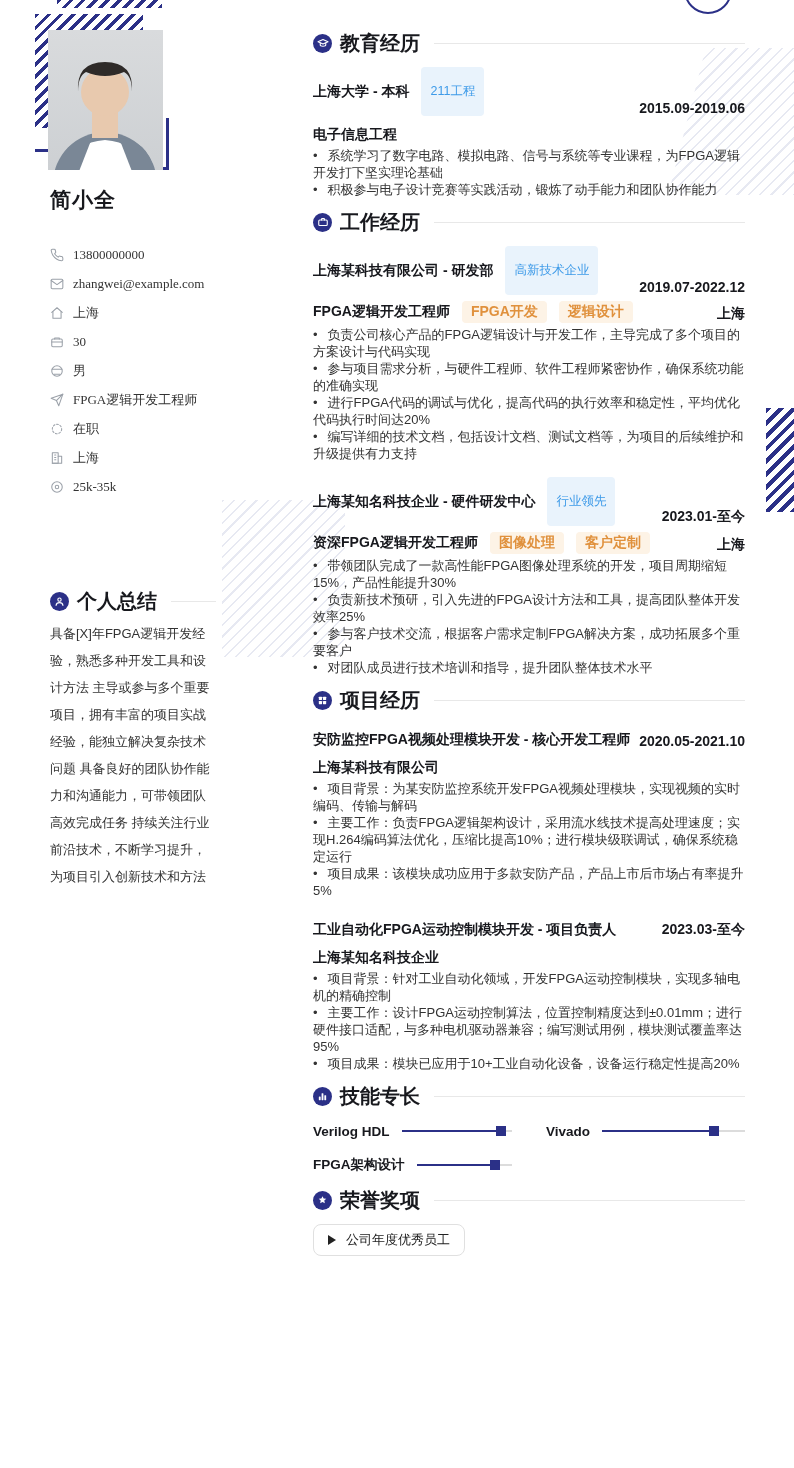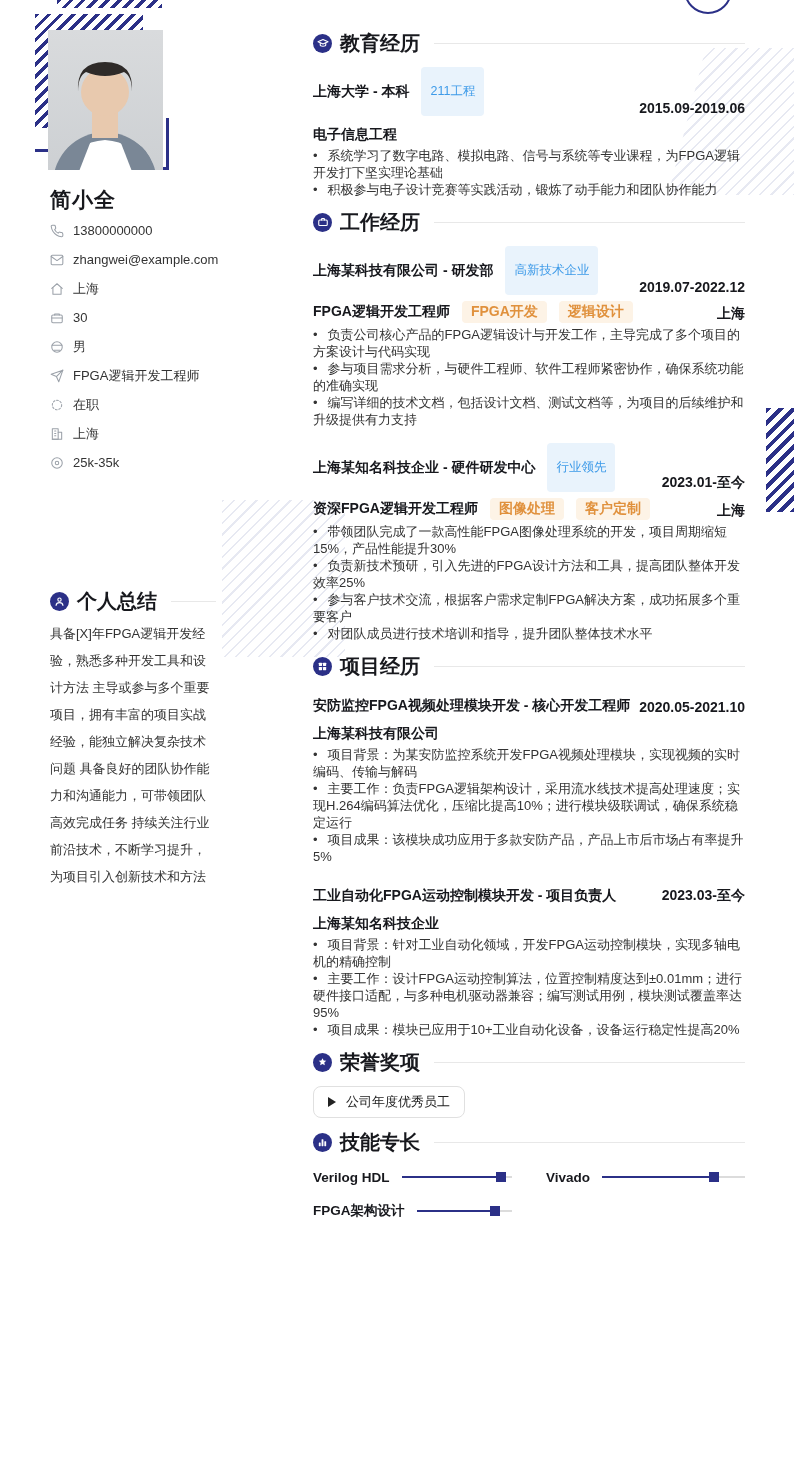--- a/index.html
+++ b/index.html
@@ -19,21 +19,21 @@
   .deco-bracket-v   { position:absolute; left:166px; top:118px; width:3px;  height:52px; background:#2b3087; }
   .deco-bracket-h   { position:absolute; left:115px; top:167px; width:54px; height:3px;  background:#2b3087; }
   .deco-dash        { position:absolute; left:35px;  top:149px; width:28px; height:3px;  background:#2b3087; }
 
   
   .photo { position:absolute; left:48px; top:30px; width:115px; height:140px; background:linear-gradient(180deg,#d9dbdd 0%,#cdd0d3 100%); overflow:hidden; }
   .photo svg { position:absolute; left:0; bottom:-4px; }
 
   
   .name { position:absolute; left:50px; top:186px; font-size:21px; font-weight:bold; color:#17181d; letter-spacing:1px; }
-  .contacts { position:absolute; left:50px; top:216px; width:180px; }
+  .contacts { position:absolute; left:50px; top:240px; width:180px;font-family:Liberation Serif, serif; }
   .contact-row { display:flex; align-items:center; height:29px; font-size:13px; color:#333; }
   .contact-row .cicon { width:14px; height:14px; margin-right:9px; flex:0 0 auto; display:flex; align-items:center; }
   .summary-head { position:absolute; left:50px; top:588px; width:166px; display:flex; align-items:center; }
   .summary-text { position:absolute; left:50px; top:620px; width:168px; font-size:13px; line-height:27px; color:#333; }
 
   
   .sec-icon { width:19px; height:19px; border-radius:50%; background:#2b3087; display:flex; align-items:center; justify-content:center; flex:0 0 auto; }
   .sec-title { font-size:20px; font-weight:bold; color:#17181d; margin-left:8px; white-space:nowrap; }
   .sec-line { flex:1; height:1px; background:#e8e8e8; margin-left:14px; }
 
@@ -240,20 +240,21 @@
         <div class="ehead">
           <span class="ehead-left">
             <span class="etitle">FPGA逻辑开发工程师</span>
             <span class="tag-orange">FPGA开发</span>
             <span class="tag-orange">逻辑设计</span>
           </span>
           <span class="eloc">上海</span>
         </div>
         <p class="bl">负责公司核心产品的FPGA逻辑设计与开发工作，主导完成了多个项目的方案设计与代码实现</p>
         <p class="bl">参与项目需求分析，与硬件工程师、软件工程师紧密协作，确保系统功能的准确实现</p>
+        <p class="bl">进行FPGA代码的调试与优化，提高代码的执行效率和稳定性，平均优化代码执行时间达20%</p>
         <p class="bl">编写详细的技术文档，包括设计文档、测试文档等，为项目的后续维护和升级提供有力支持</p>
       </div>
 
       <div class="entry">
         <div class="ehead">
           <span class="ehead-left">
             <span class="etitle">上海某知名科技企业 - 硬件研发中心</span>
             <span class="badge-blue">行业领先</span>
           </span>
           <span class="edate">2023.01-至今</span>
@@ -304,38 +305,20 @@
         <div class="ehead">
           <span class="etitle">工业自动化FPGA运动控制模块开发 - 项目负责人</span>
           <span class="edate">2023.03-至今</span>
         </div>
         <div class="ehead">
           <span class="etitle">上海某知名科技企业</span>
         </div>
         <p class="bl">项目背景：针对工业自动化领域，开发FPGA运动控制模块，实现多轴电机的精确控制</p>
         <p class="bl">主要工作：设计FPGA运动控制算法，位置控制精度达到±0.01mm；进行硬件接口适配，与多种电机驱动器兼容；编写测试用例，模块测试覆盖率达95%</p>
         <p class="bl">项目成果：模块已应用于10+工业自动化设备，设备运行稳定性提高20%</p>
-      </div>
-    </div>
-
-    <div class="section">
-      <div class="sec-header">
-        <span class="sec-icon">
-            <svg width="11" height="11" viewBox="0 0 24 24" fill="#fff">
-              <path d="M12 2.5l2.5 5.2 5.7.6-4.3 3.9 1.2 5.6L12 15l-5.1 2.8 1.2-5.6L3.8 8.3l5.7-.6z"></path>
-            </svg>
-          </span>
-        <span class="sec-title">荣誉奖项</span>
-        <span class="sec-line"></span>
-      </div>
-      <div style="margin-top:6px;">
-        <span class="chip">
-          <span class="chip-tri"></span>
-          <span>公司年度优秀员工</span>
-        </span>
       </div>
     </div>
 
     <div class="section">
       <div class="sec-header">
         <span class="sec-icon">
             <svg width="11" height="11" viewBox="0 0 24 24" fill="#fff">
               <rect x="4" y="12" width="4" height="8" rx="1"></rect>
               <rect x="10" y="5" width="4" height="15" rx="1"></rect>
               <rect x="16" y="9" width="4" height="11" rx="1"></rect>
@@ -363,14 +346,32 @@
           <span class="skill-label">FPGA架构设计</span>
           <span class="track">
               <span class="fill" style="width: 82%;"></span>
               <span class="knob" style="left: 82%;"></span>
             </span>
         </div>
         <div></div>
       </div>
     </div>
 
+    <div class="section">
+      <div class="sec-header">
+        <span class="sec-icon">
+            <svg width="11" height="11" viewBox="0 0 24 24" fill="#fff">
+              <path d="M12 2.5l2.5 5.2 5.7.6-4.3 3.9 1.2 5.6L12 15l-5.1 2.8 1.2-5.6L3.8 8.3l5.7-.6z"></path>
+            </svg>
+          </span>
+        <span class="sec-title">荣誉奖项</span>
+        <span class="sec-line"></span>
+      </div>
+      <div style="margin-top:6px;">
+        <span class="chip">
+          <span class="chip-tri"></span>
+          <span>公司年度优秀员工</span>
+        </span>
+      </div>
+    </div>
+
   </div>
 </div>
 
 </body></html>

